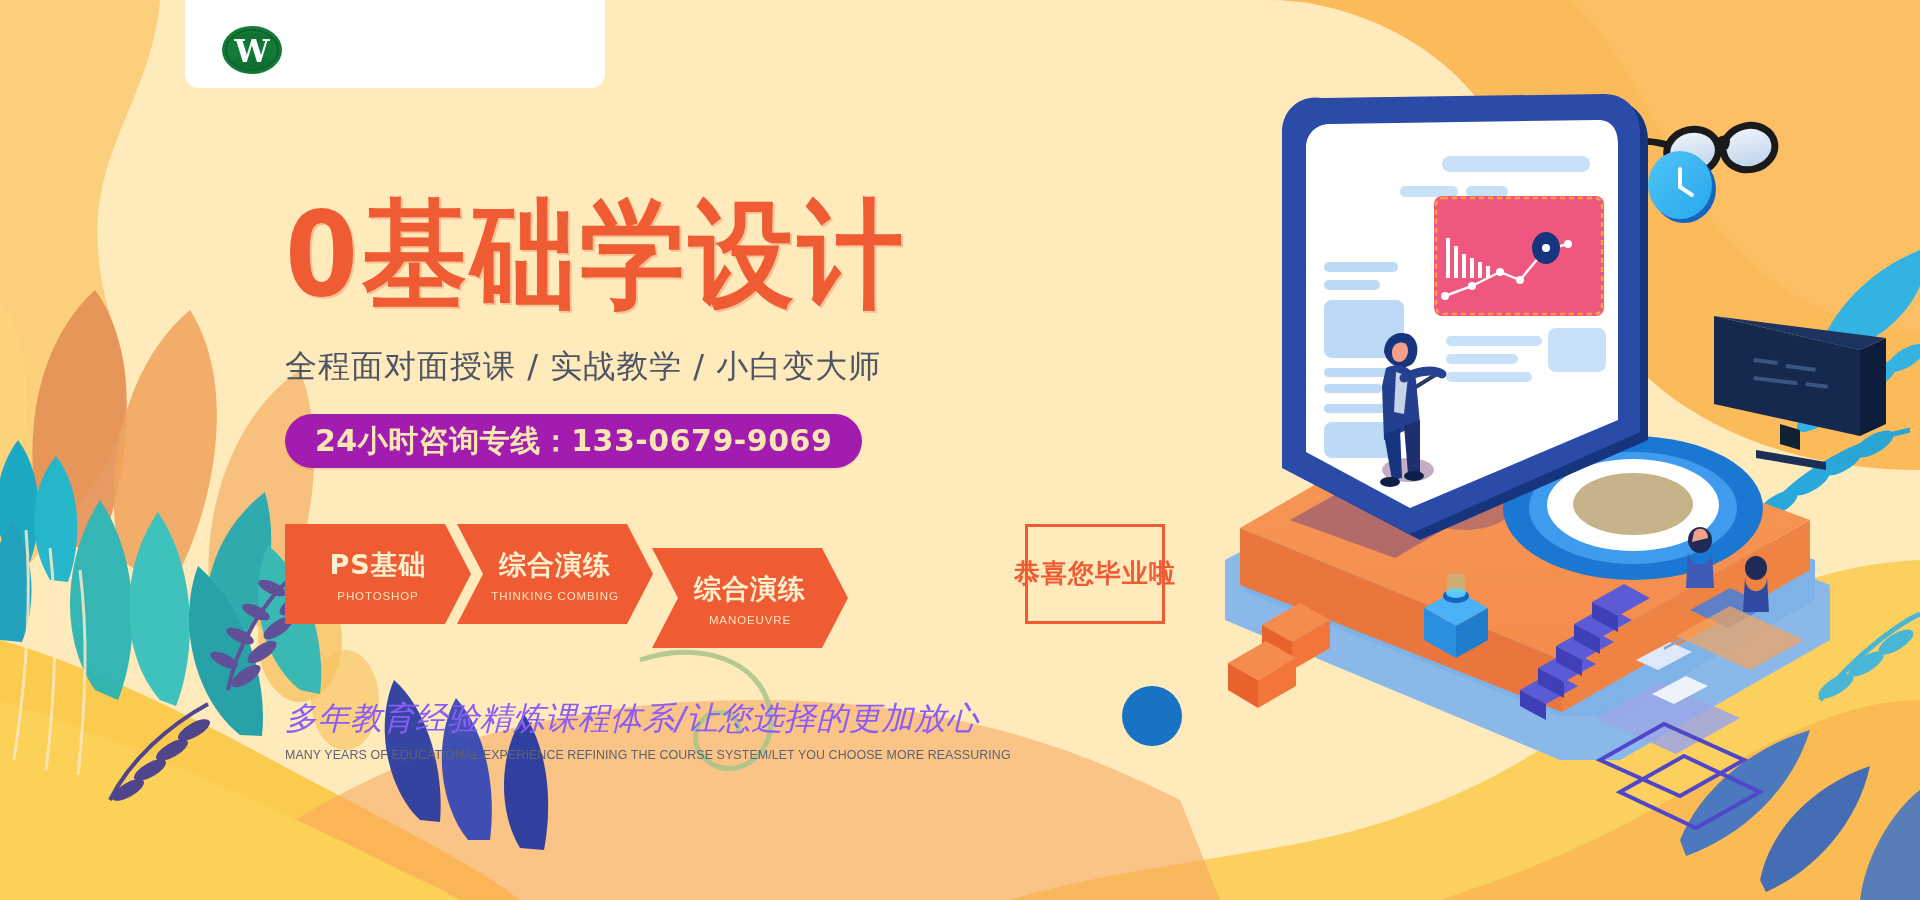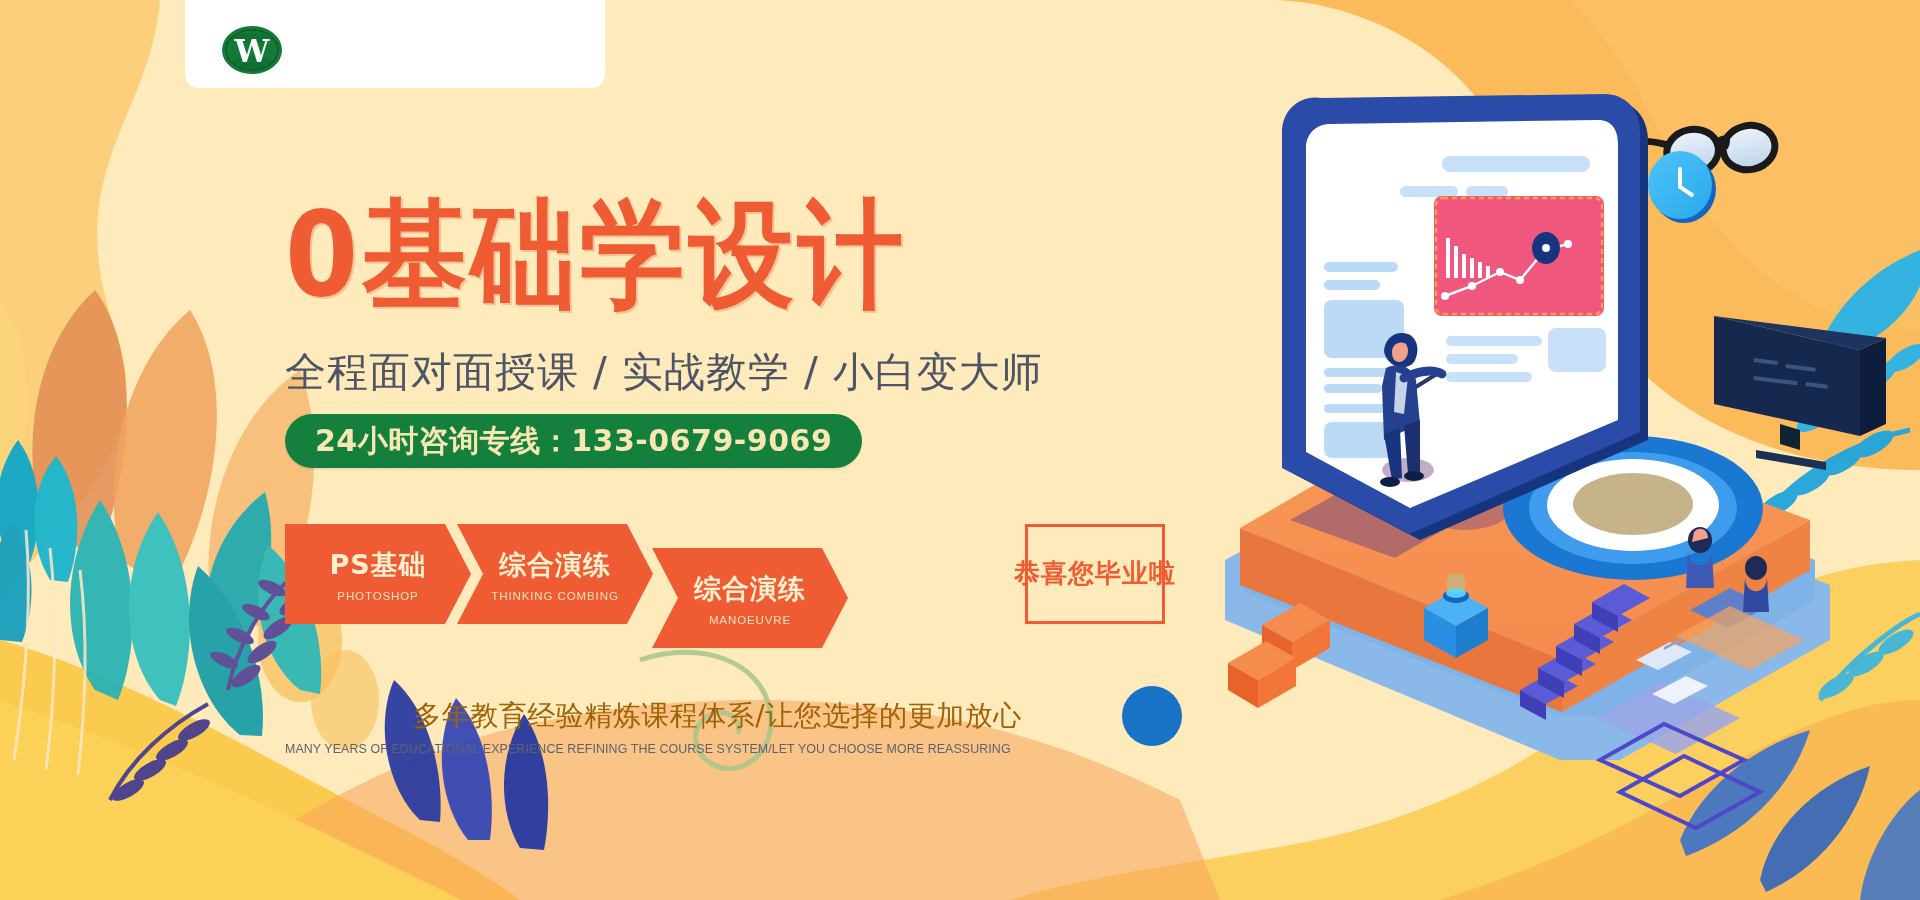--- a/index.html
+++ b/index.html
@@ -34,45 +34,45 @@
     font-family:"DejaVu Sans","Liberation Sans",sans-serif;
     font-weight:bold; font-size:30px; color:#0f7a36;
     letter-spacing:1px; white-space:nowrap;
   }
   #logo-en{
     font-size:11.2px; color:#1c8a43; font-weight:bold;
     letter-spacing:0.55px; margin-top:5px; white-space:nowrap;
   }
 
   
-  #content{ position:absolute; left:0; top:0; width:1200px; height:900px; z-index:35;text-align:right; }
+  #content{ position:absolute; left:0; top:0; width:1200px; height:900px; z-index:35; }
 
   #headline{
     position:absolute; left:285px; top:196px;
     font-family:"DejaVu Sans","Liberation Sans",sans-serif;
     font-weight:bold;
     font-size:105px; line-height:1;
     color:#ef5b33;
     letter-spacing:4px;
     transform:scaleY(1.12);
     transform-origin:left top;
     text-shadow:2px 2px 0 rgba(220,80,40,.25);
     white-space:nowrap;
   }
   #subhead{
     position:absolute; left:285px; top:345px;
-    font-size:41px; color:#4e5564; letter-spacing:1px;
+    font-size:32px; color:#4e5564; letter-spacing:1px;
     font-family:"DejaVu Sans","Liberation Sans",sans-serif;
     white-space:nowrap;
   }
 
   #phone-pill{
     position:absolute; left:285px; top:414px;
     height:54px; padding:0 30px;
-    background:#15803d;
+    background:#a21caf;
     border-radius:27px;
     display:flex; align-items:center;
     box-shadow:0 2px 0 rgba(0,0,0,.06);
   }
   #phone-text{
     font-family:"DejaVu Sans","Liberation Sans",sans-serif;
     font-weight:bold; font-size:30px; color:#f8e7b0;
     letter-spacing:0.5px; white-space:nowrap;
   }
 
@@ -111,23 +111,24 @@
   }
   #final-step .fl{
     font-family:"DejaVu Sans","Liberation Sans",sans-serif;
     font-weight:bold; font-size:26px; color:#ef5b33;
     line-height:1.35; letter-spacing:1px; white-space:nowrap;
   }
 
   
   #tagline{ position:absolute; left:285px; top:697px; }
   #tagline-cn{
-    font-size:28px; color:#a16207; letter-spacing:.5px;
+    font-size:32px; color:#8b5cf6; letter-spacing:.5px;
     font-family:"DejaVu Sans","Liberation Sans",sans-serif;
     white-space:nowrap;
+    font-style:italic;
   }
   #tagline-en{
     font-size:12.6px; color:#5d6270; letter-spacing:.1px;
     margin-top:7px; white-space:nowrap;
     transform:scaleX(.985); transform-origin:left top;
   }
 </style>
 </head>
 <body>
 

